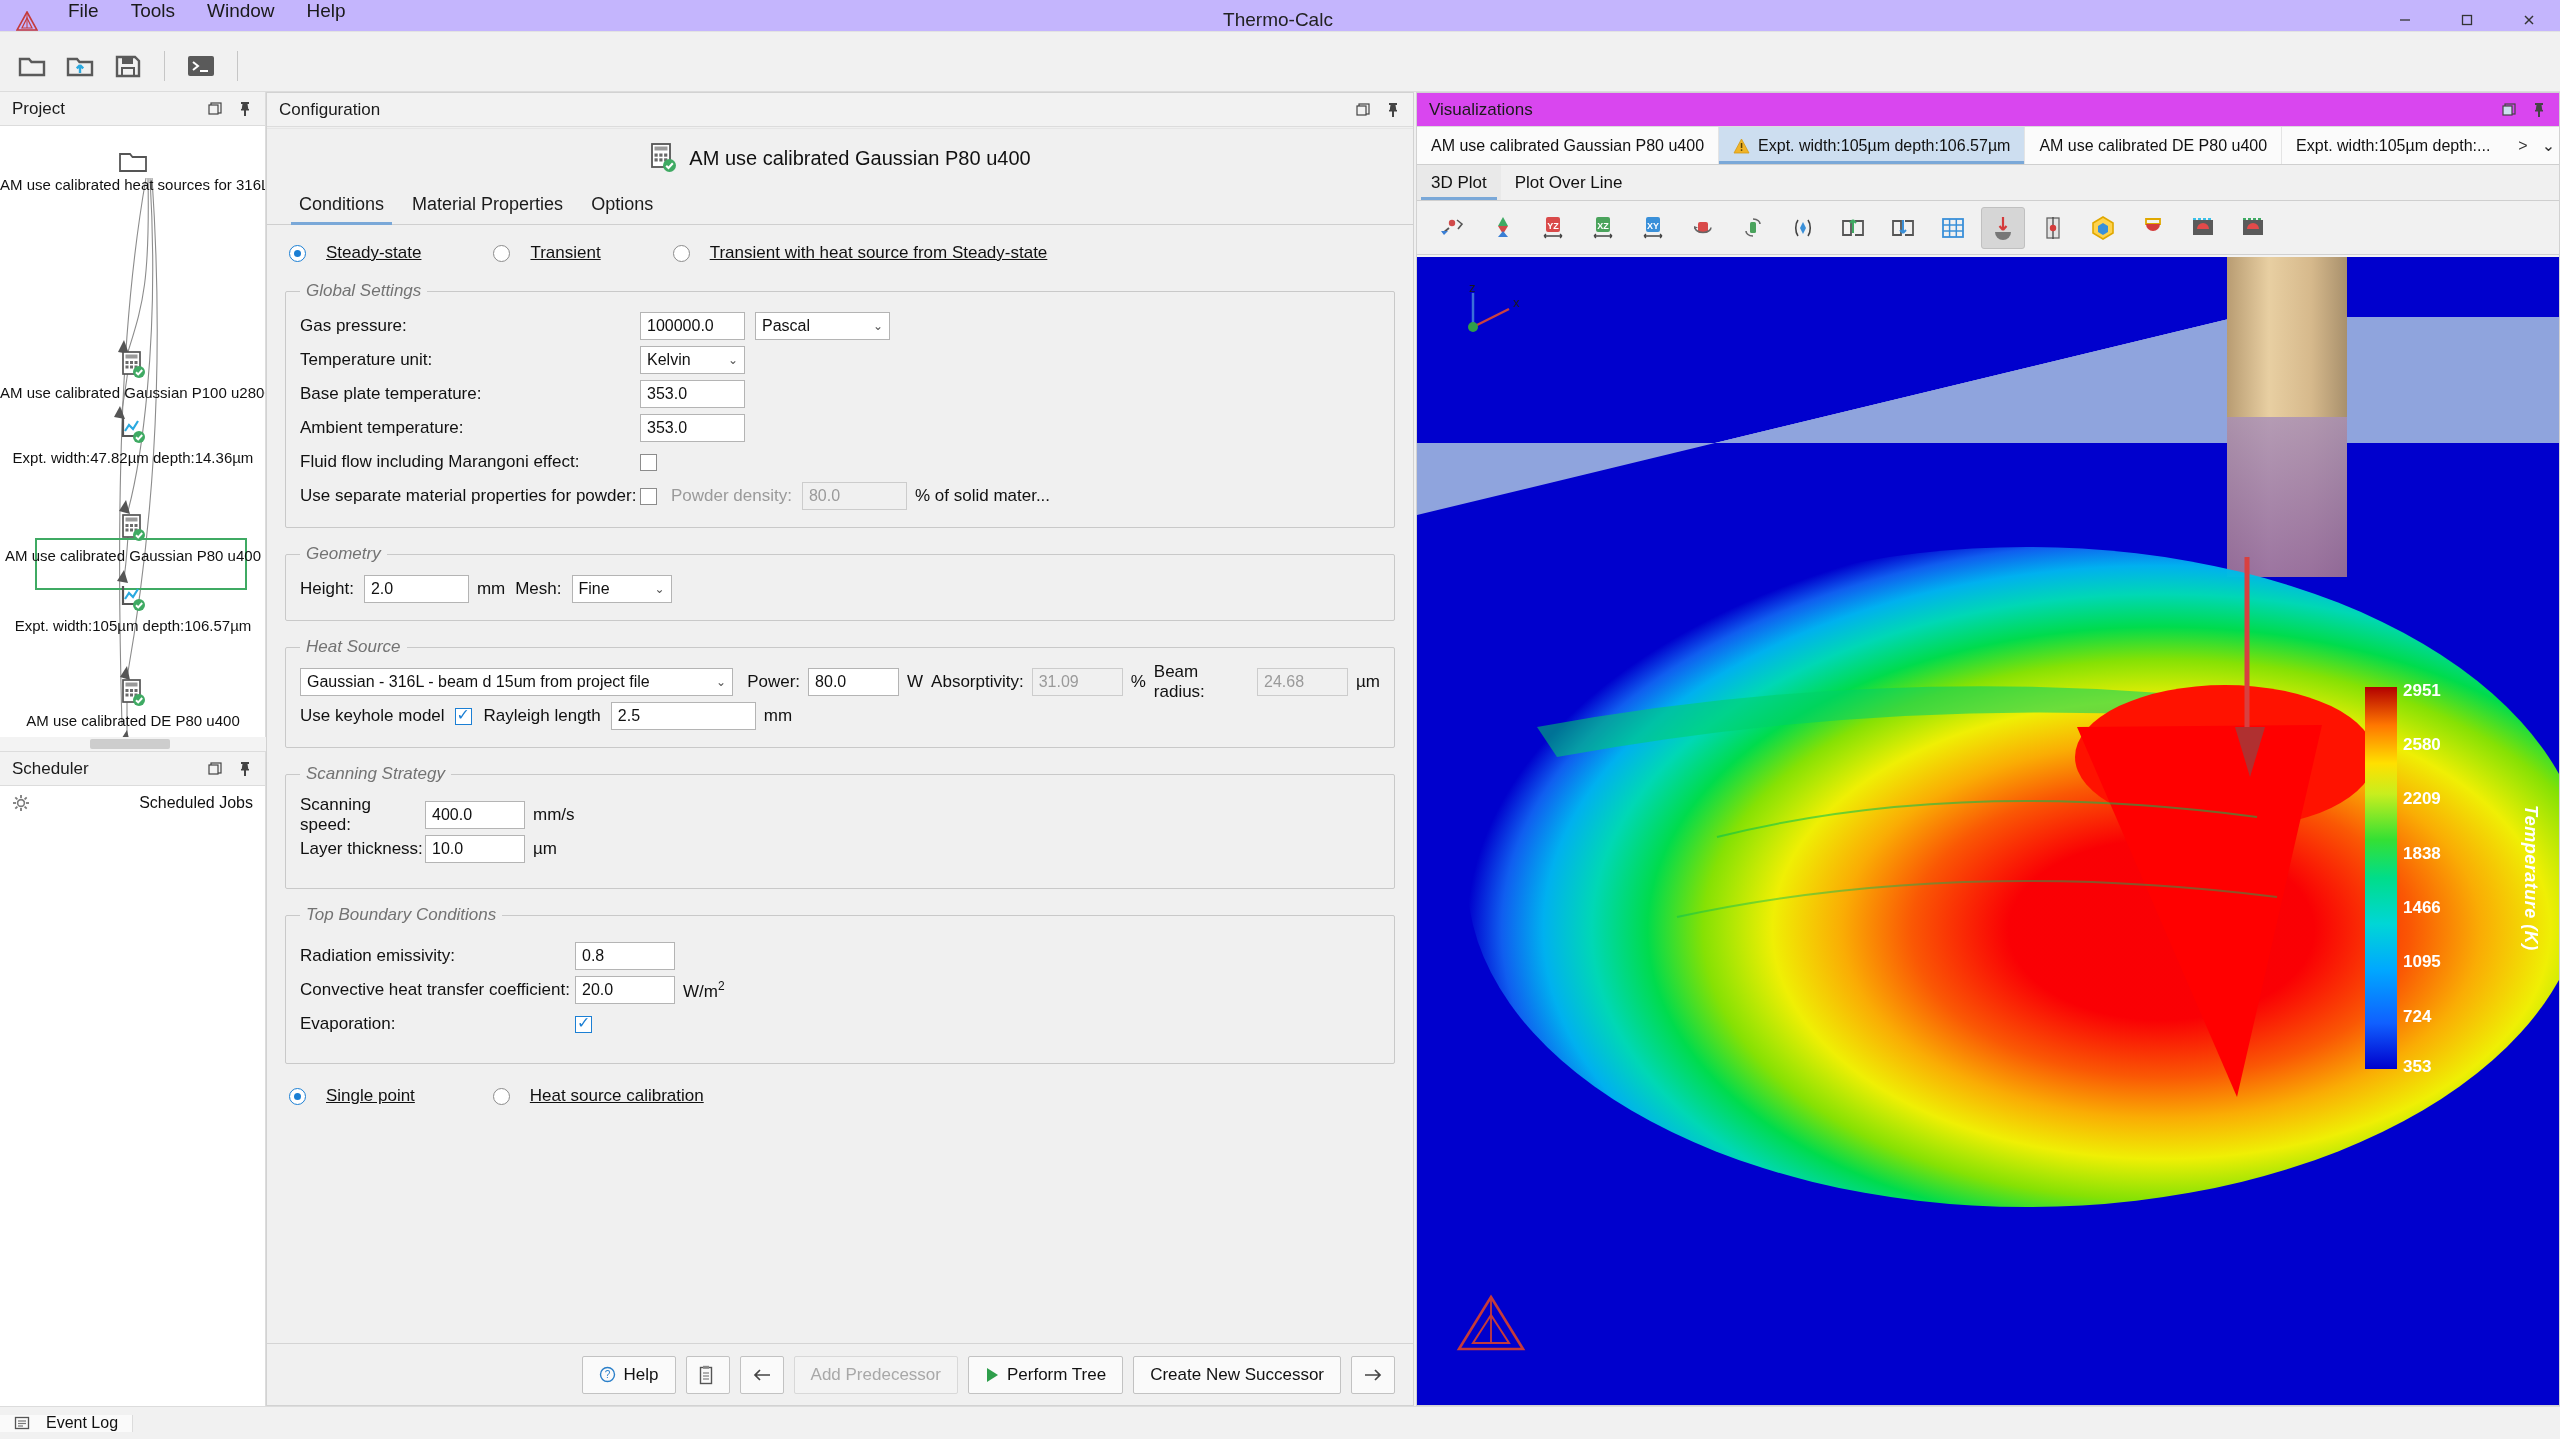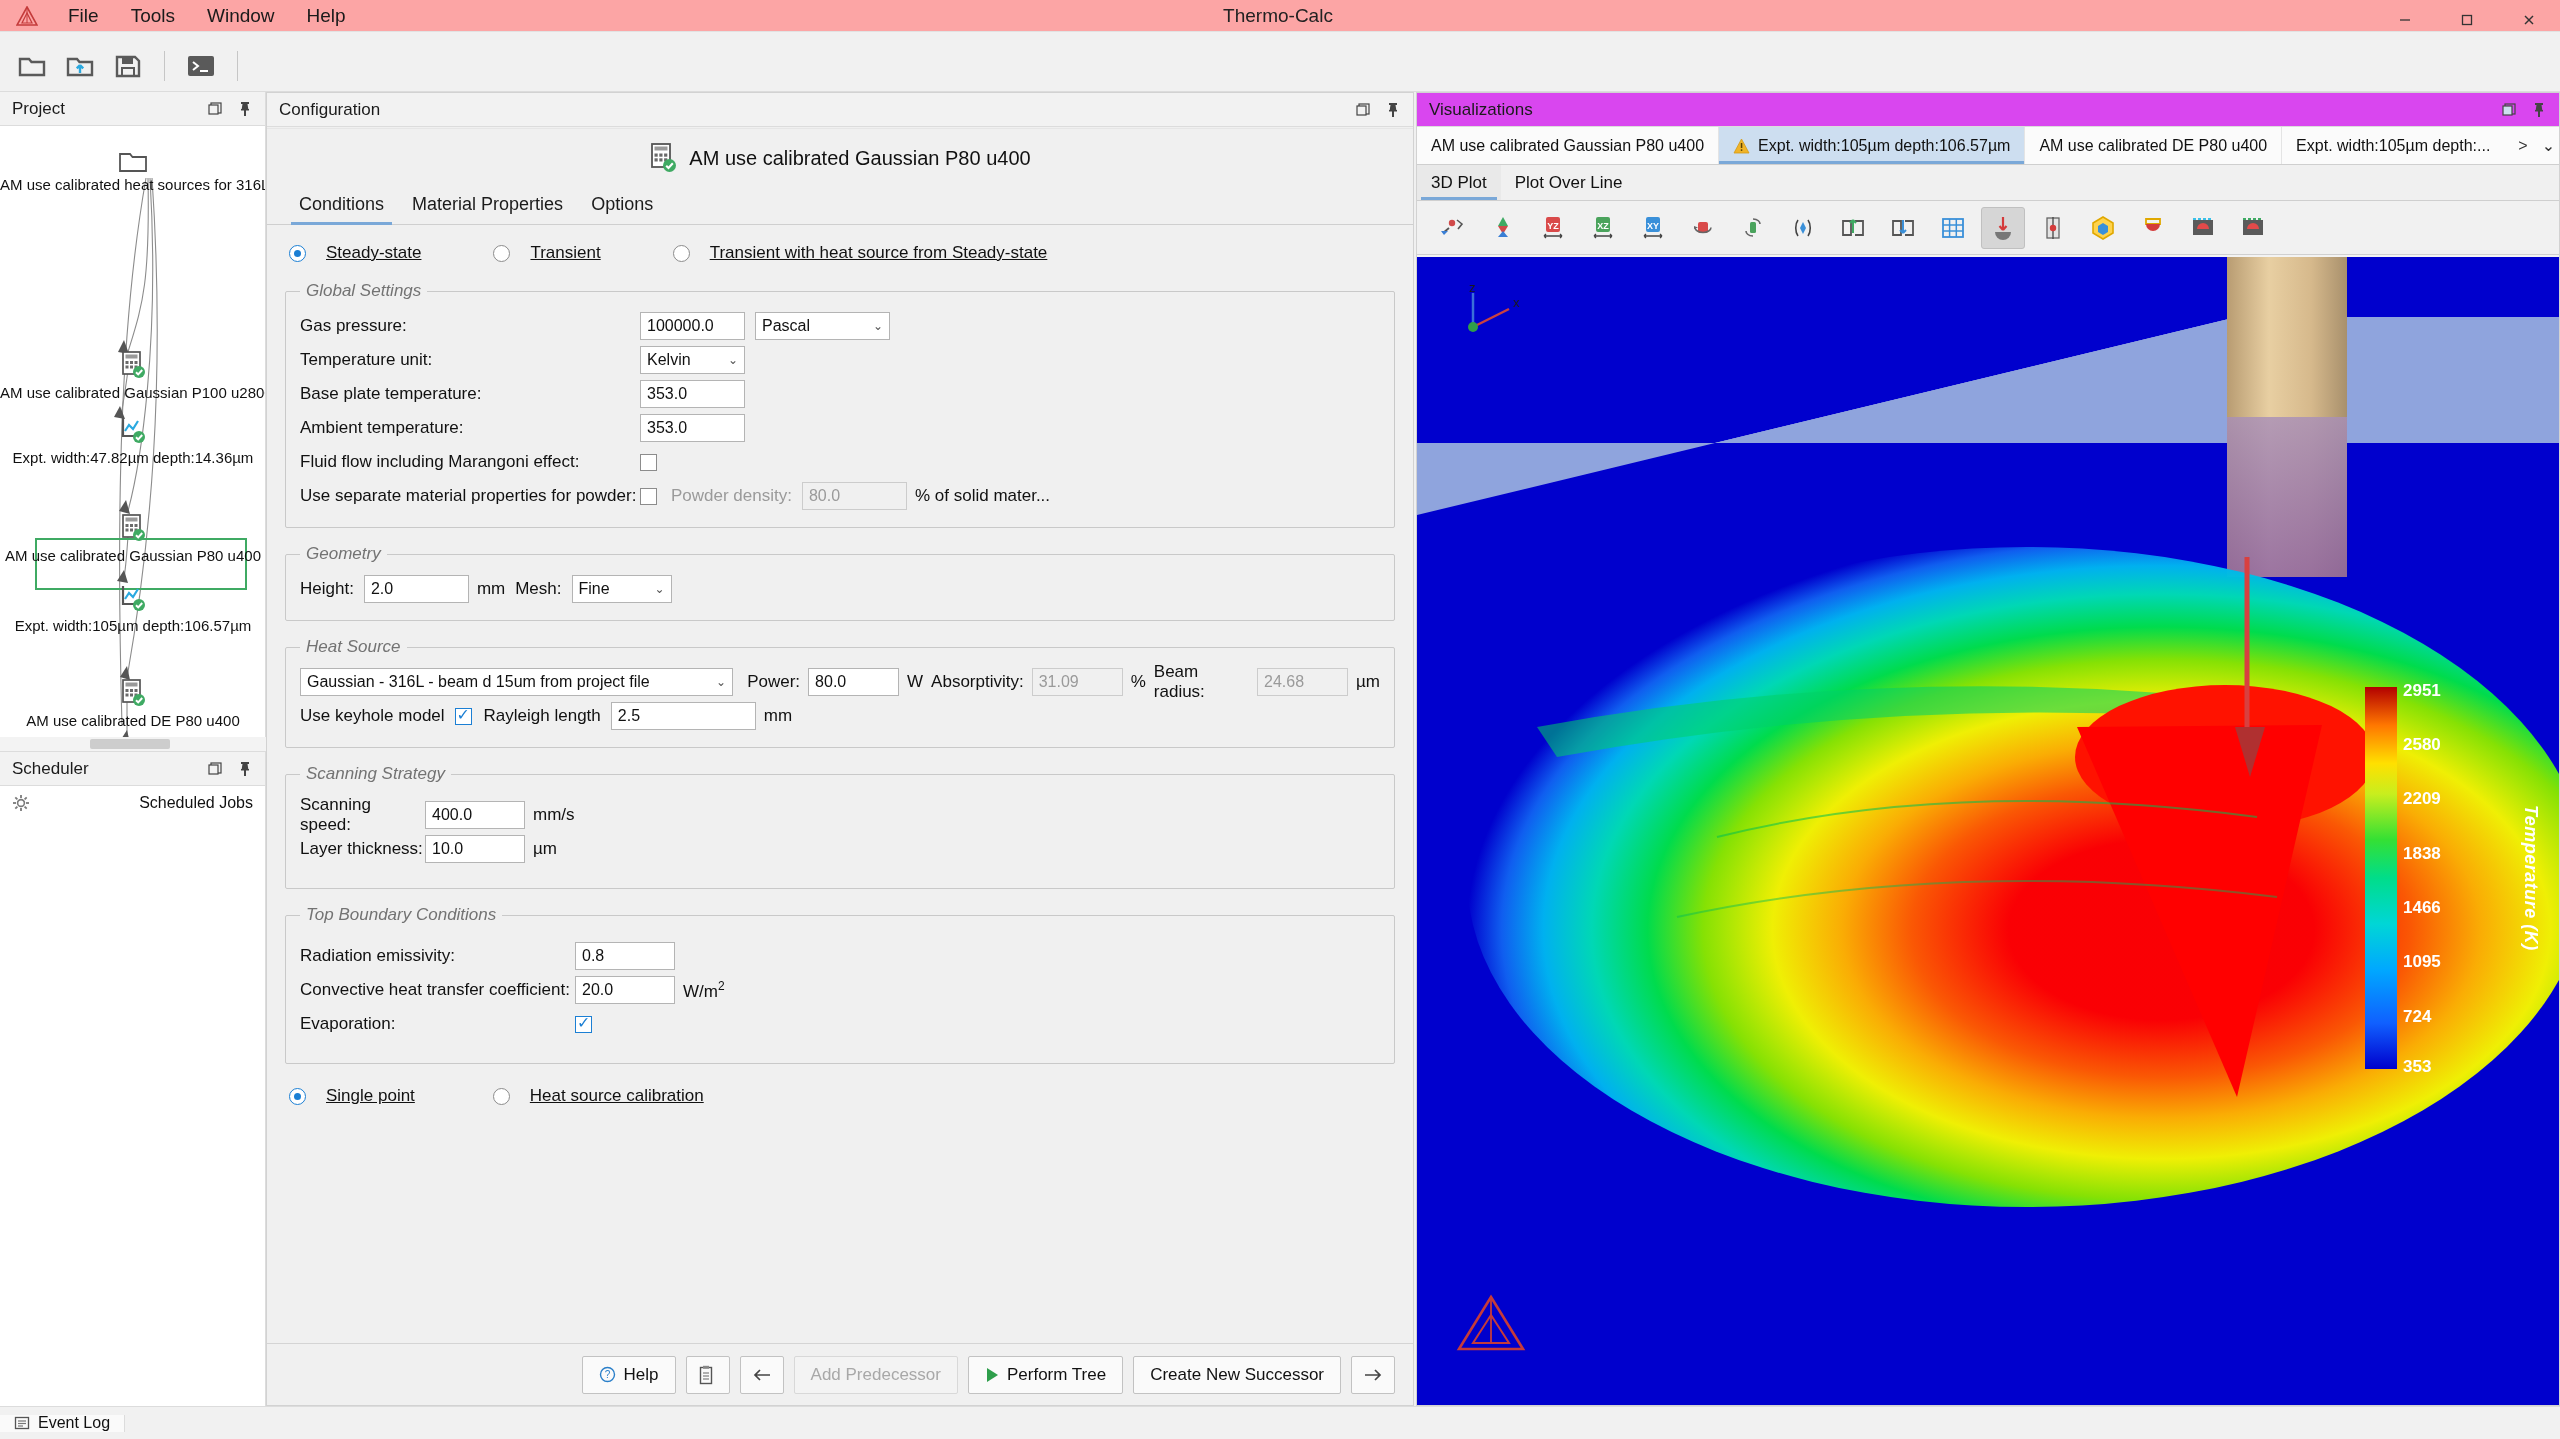--- a/index.html
+++ b/index.html
@@ -8,22 +8,22 @@
     font-family: "Liberation Sans", sans-serif;
     background: #f0f0f0;
     overflow: hidden;
     -webkit-font-smoothing: antialiased;
   }
   body { position: relative; }
 
   
   .titlebar {
     position: absolute; left: 0; top: 0; width: 2560px; height: 32px;
-    background: #fca5a5; border-bottom: 1px solid #e2e2e2;
-    display: flex; align-items: center;
+    background: #c4b5fd; border-bottom: 1px solid #e2e2e2;
+    display: flex; align-items: flex-end;
   }
   .app-logo { width: 34px; margin-left: 10px; display:flex; justify-content:center; }
   .menu { display: flex; align-items: center; height: 40px; margin-left: 8px; }
   .menu-item {
     padding: 0 16px; height: 40px; line-height: 40px;
     font-size: 19px; color: #1a1a1a; cursor: default;
   }
   .win-title {
     position: absolute; left: 0; right: 4px; text-align: center;
     font-size: 19px; color: #222; pointer-events: none;
@@ -186,21 +186,21 @@
     font-style: italic; font-weight: bold; letter-spacing: .5px;
   }
   .cbar-tick { position:absolute; font-size: 17px; color:#fff; font-weight:bold; }
 
   
   .statusbar {
     position:absolute; left:0; bottom:0; width: 2560px; height: 33px;
     background:#f1f1f1; border-top: 1px solid #dcdcdc; display:flex; align-items:center;
   }
   .status-btn {
-    display:flex; align-items:center; gap:8px; height: 17px; padding: 0 14px;
+    display:flex; align-items:center; gap:16px; height: 17px; padding: 0 14px;
     font-size: 16px; color:#111; border-right:1px solid #dcdcdc; background:#fafafa;
   }
   svg { display:block; }
 </style>
 </head>
 <body>
 
 <div class="titlebar">
   <div class="app-logo">
     <svg width="22" height="20" viewBox="0 0 22 20">

